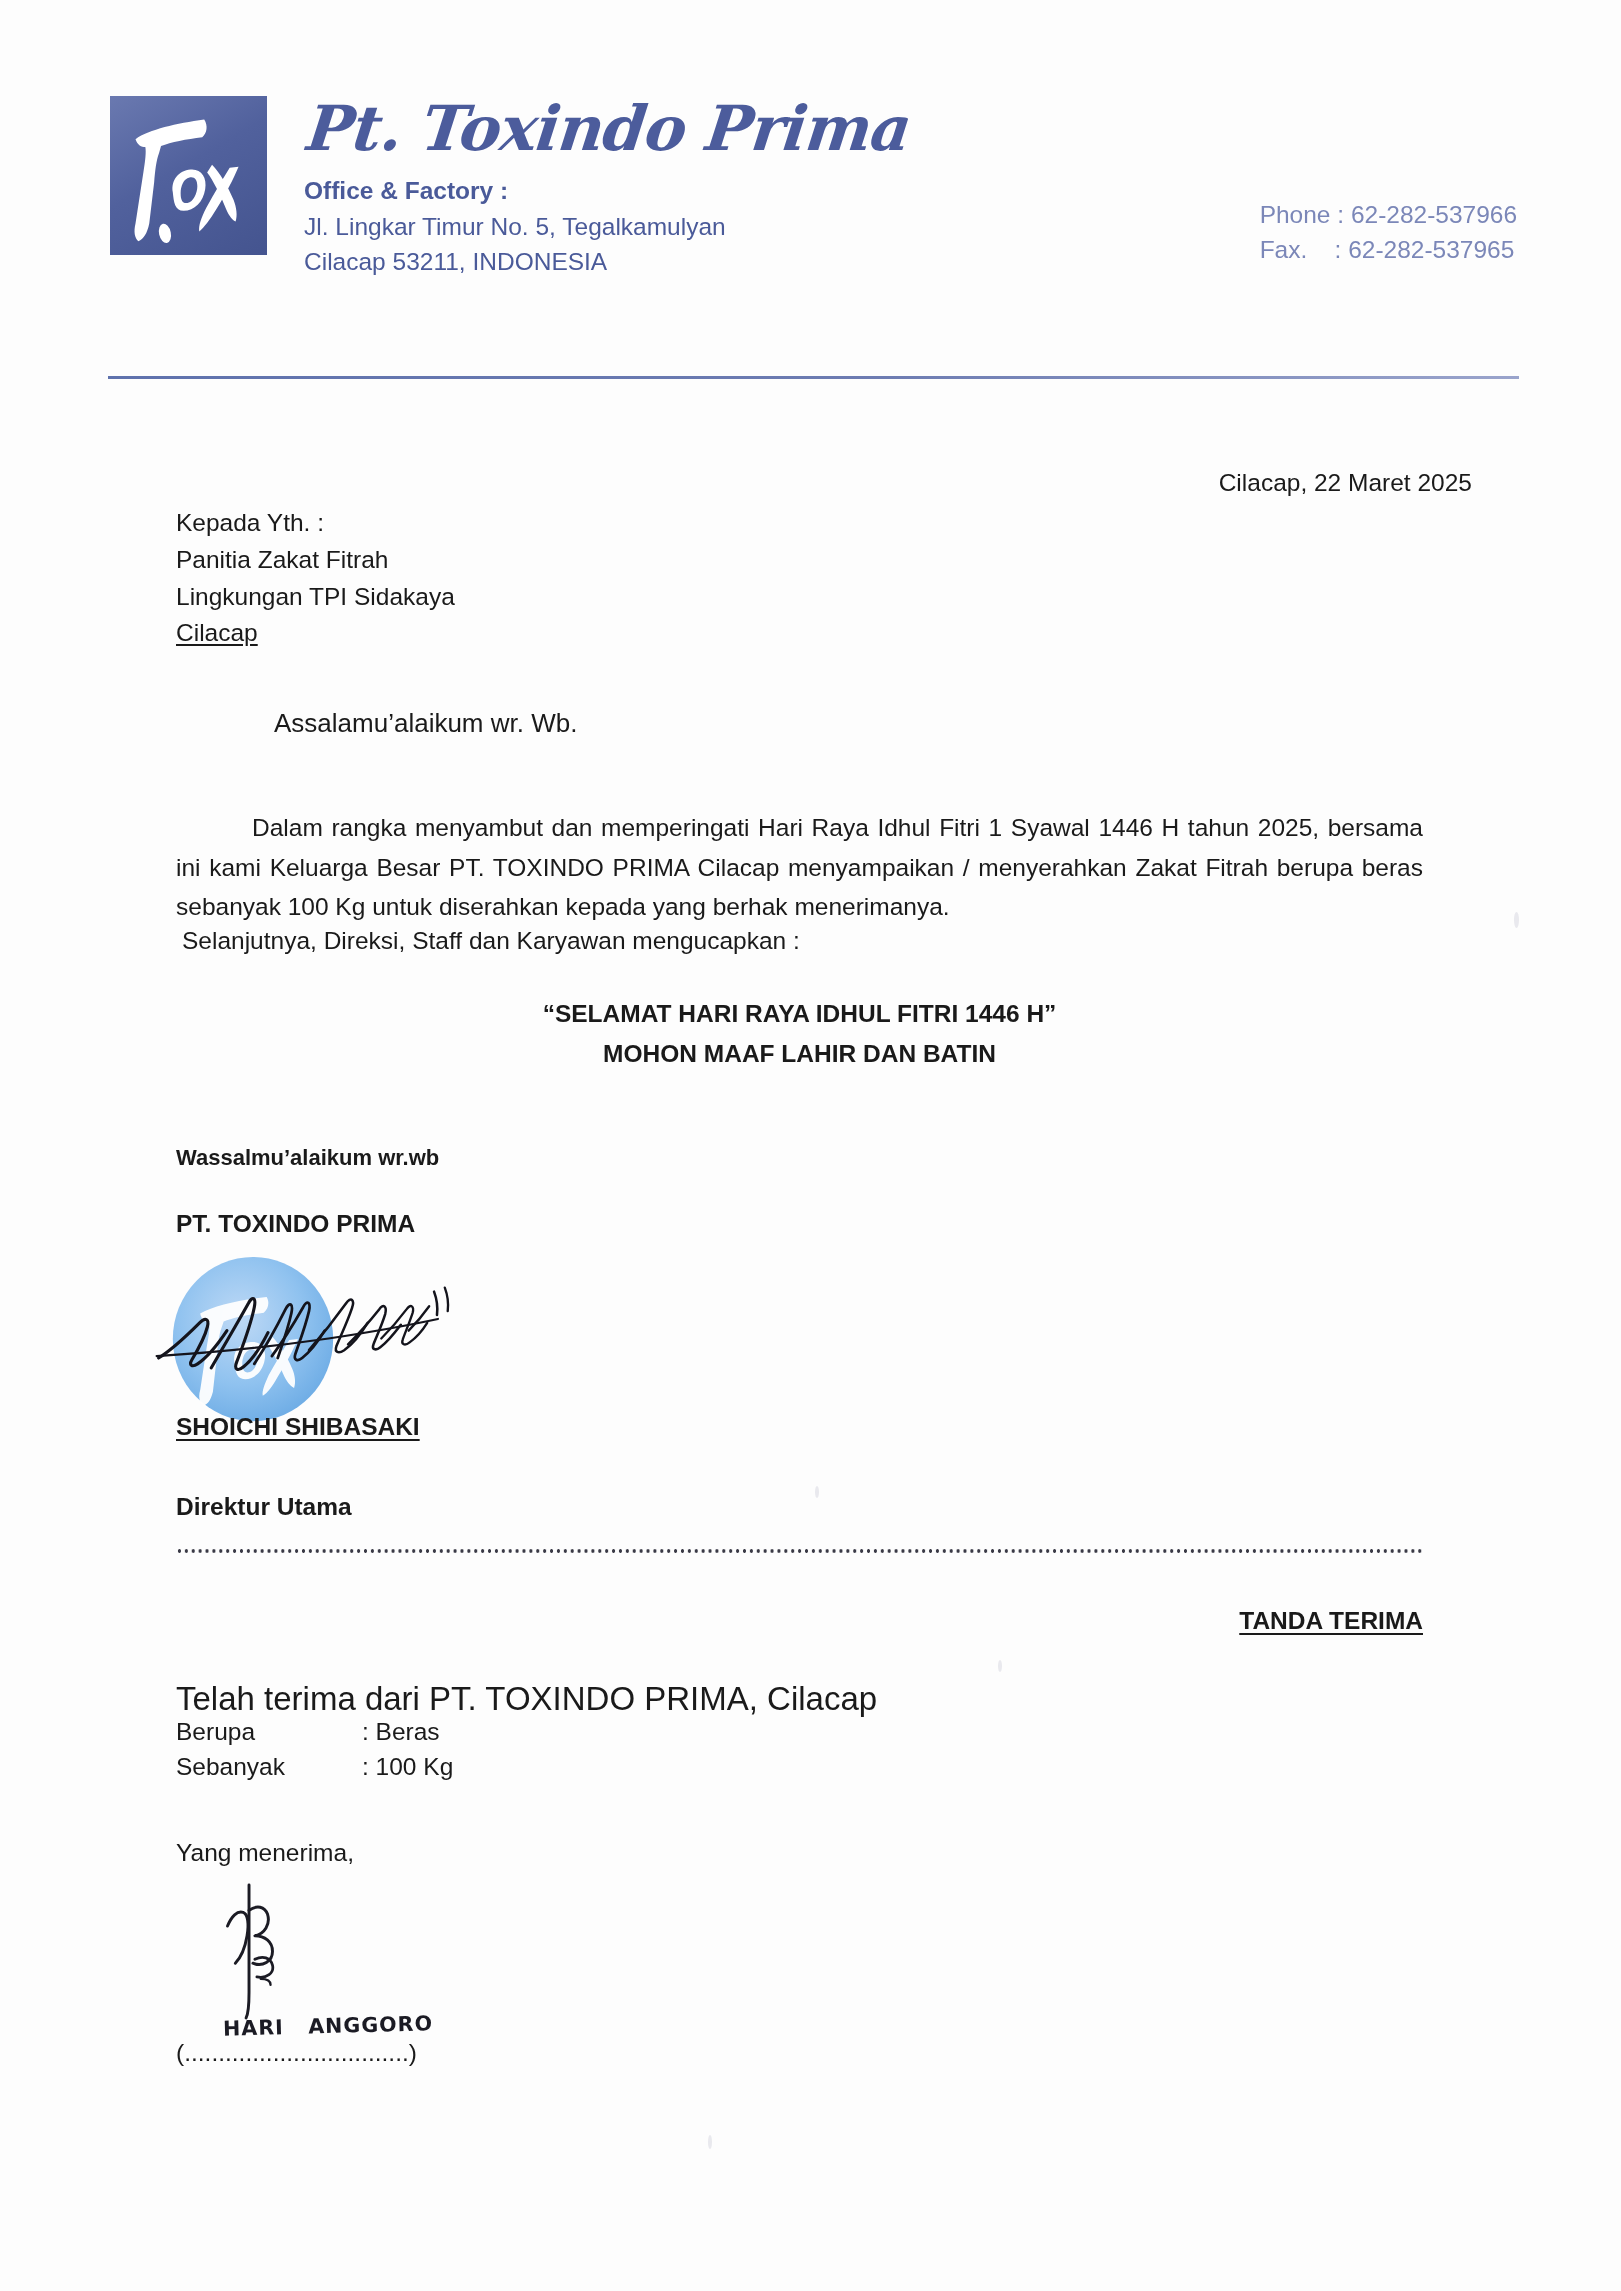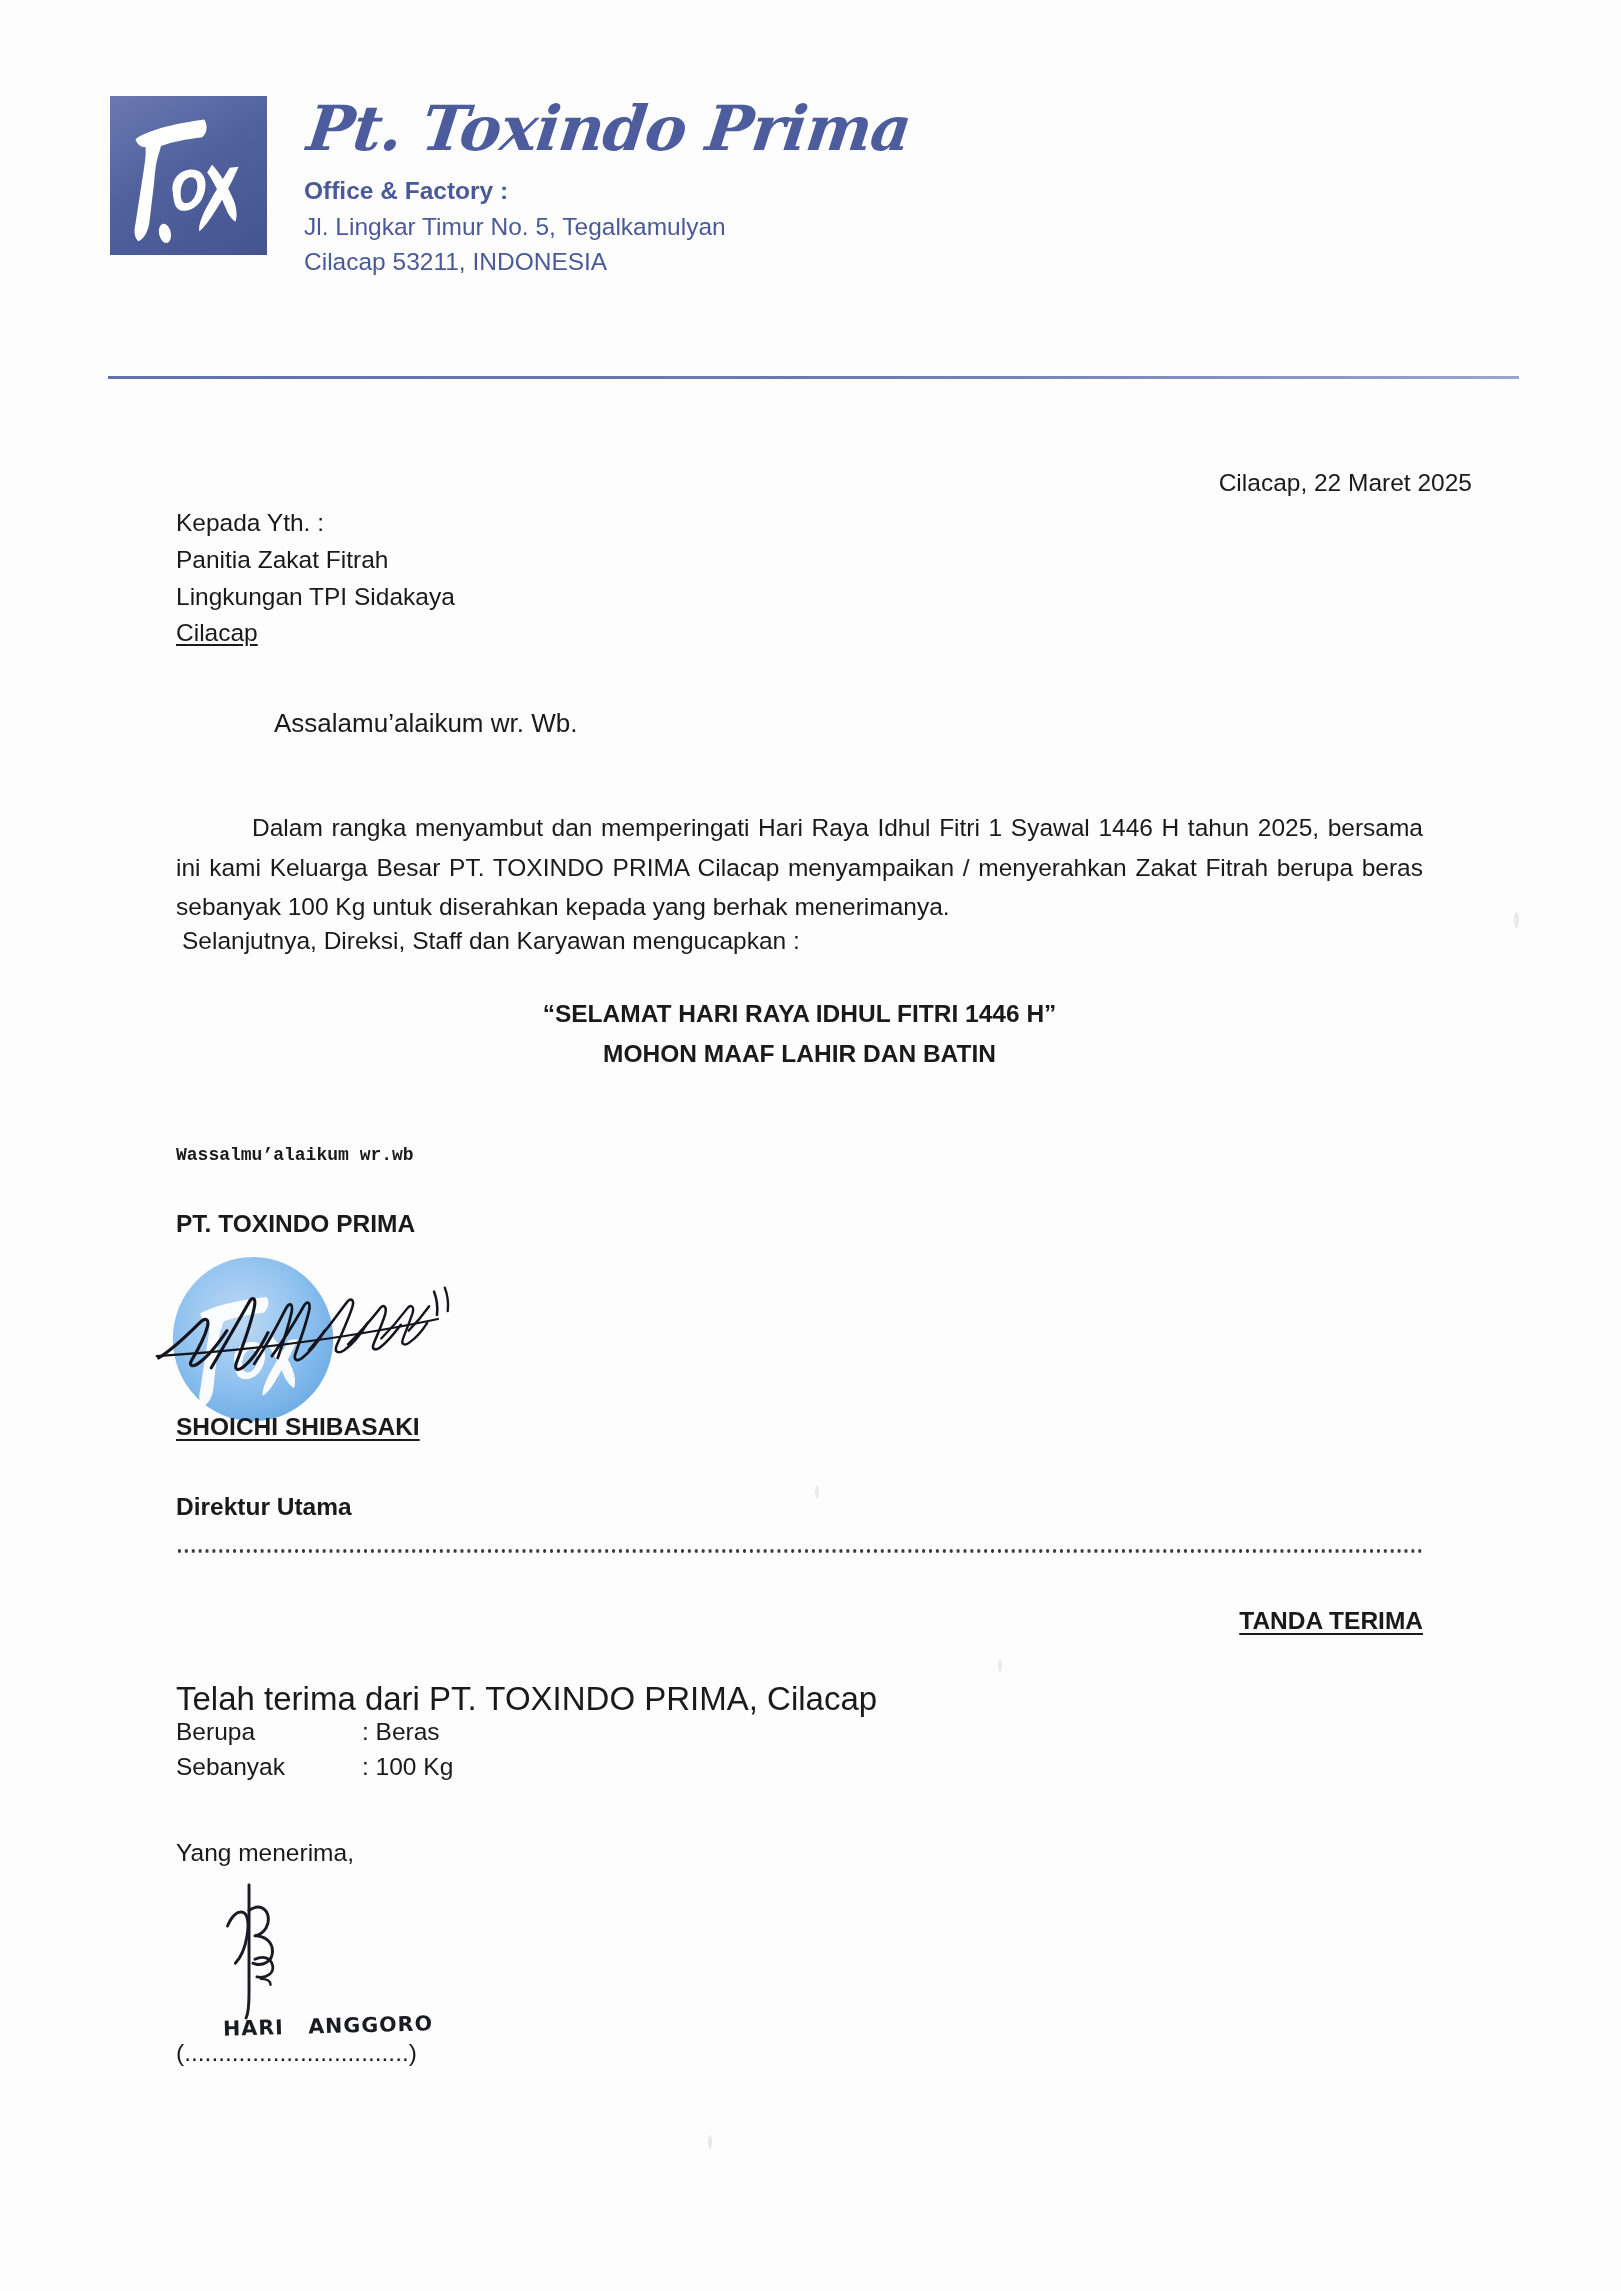--- a/index.html
+++ b/index.html
@@ -138,23 +138,22 @@
     text-align: center;
     font-size: 24.5px;
     font-weight: 700;
     line-height: 1.62;
   }
 
   .closing {
     position: absolute;
     left: 176px;
     top: 1145px;
-    font-size: 18px;
-    font-weight: 700;
-    font-family: Liberation Mono, monospace;
+    font-size: 22px;
+    font-weight: 700;
   }
   .company-sign {
     position: absolute;
     left: 176px;
     top: 1210px;
     font-size: 24.5px;
     font-weight: 700;
   }
 
   .stamp {
@@ -307,20 +306,22 @@
 
     <div class="brand-block">
       <div class="brand-script">Pt. Toxindo Prima</div>
       <div class="brand-addr">
         <div class="bold">Office &amp; Factory :</div>
         <div>Jl. Lingkar Timur No. 5, Tegalkamulyan</div>
         <div>Cilacap 53211, INDONESIA</div>
       </div>
     </div>
 
+    <div class="contact-block">Phone : 62-282-537966
+Fax.    : 62-282-537965</div>
   </div>
 
   <div class="header-rule"></div>
 
   <div class="date-line">Cilacap, 22 Maret 2025</div>
 
   <div class="recipient">
     <div>Kepada Yth. :</div>
     <div>Panitia Zakat Fitrah</div>
     <div>Lingkungan TPI Sidakaya</div>

